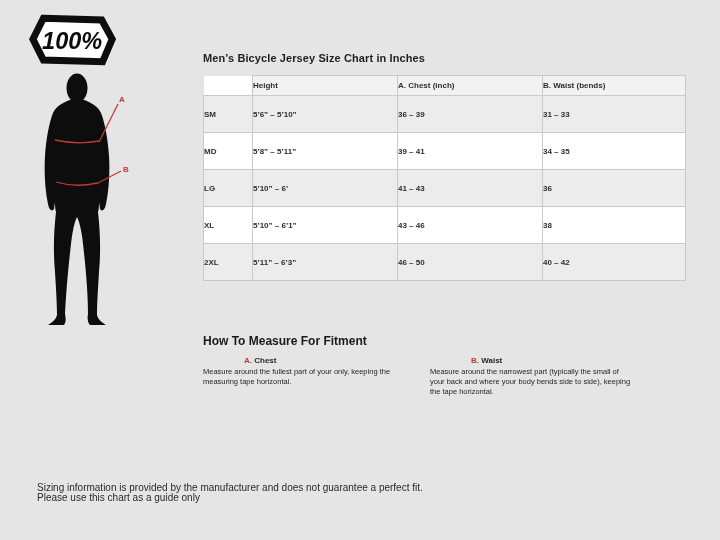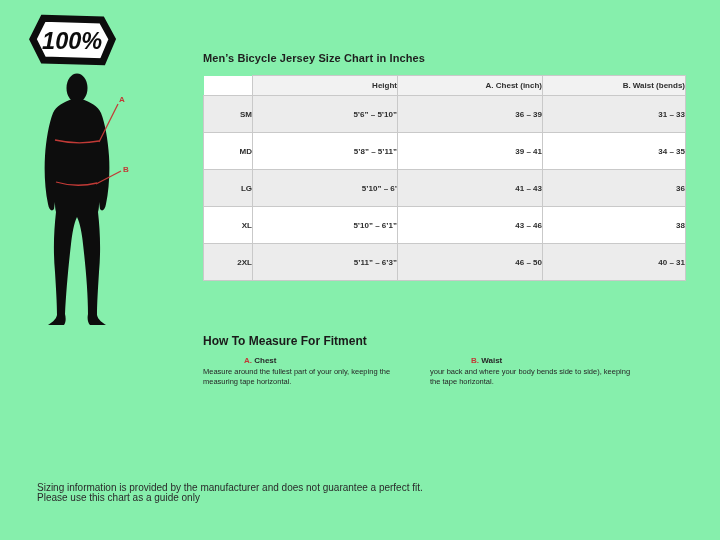--- a/index.html
+++ b/index.html
@@ -1,32 +1,32 @@
 <!DOCTYPE html>
 <html><head>
 <meta charset="utf-8">
 <style>
   html,body{margin:0;padding:0;background:#fff;}
   .stage{
-    position:relative;width:720px;height:540px;background:#86efac;
+    position:relative;width:720px;height:540px;background:#e5e5e5;
     font-family:"Liberation Sans",sans-serif;color:#1c1c1c;overflow:hidden;
   }
   
   .logo{position:absolute;left:29px;top:13px;width:88px;height:54px;}
   
   .figure{position:absolute;left:40px;top:72px;width:100px;height:256px;}
   
   .title{position:absolute;left:203px;top:52px;font-size:11px;font-weight:700;color:#1f1f1f;letter-spacing:.1px;}
   
   .size-table{
     position:absolute;left:203px;top:75px;width:482px;
     border-collapse:collapse;table-layout:fixed;
   }
   .size-table th,.size-table td{
-    border:1px solid #c9c9c9;font-size:8px;text-align:right;vertical-align:middle;
+    border:1px solid #c9c9c9;font-size:8px;text-align:left;vertical-align:middle;
     padding:0;color:#2e2e2e;
   }
   .size-table thead th{background:#f2f2f2;font-weight:700;height:19px;}
   .size-table thead th.blank{border:none;background:#ffffff;}
   .size-table tbody td{height:36px;background:#ffffff;font-weight:700;}
   .size-table tbody tr.alt td{background:#ececec;}
   
   .measure-heading{position:absolute;left:203px;top:334px;font-size:12px;font-weight:700;color:#1a1a1a;}
   .measure-col{position:absolute;top:356px;font-size:7.5px;line-height:10px;color:#262626;}
   .measure-col .m-head{font-weight:700;font-size:8px;margin-bottom:1px;margin-left:41px;}
@@ -126,41 +126,42 @@
       <tr>
         <td>XL</td>
         <td>5’10” – 6’1”</td>
         <td>43 – 46</td>
         <td>38</td>
       </tr>
       <tr class="alt">
         <td>2XL</td>
         <td>5’11” – 6’3”</td>
         <td>46 – 50</td>
-        <td>40 – 31</td>
+        <td>40 – 42</td>
       </tr>
     </tbody>
   </table>
 
   <div class="measure-heading">How To Measure For Fitment</div>
 
   <div class="measure-col chest-col">
     <div class="m-head">
       <span class="marker">A.</span>
       <span>Chest</span>
     </div>
     <div>Measure around the fullest part of your only, keeping the</div>
     <div>measuring tape horizontal.</div>
   </div>
 
   <div class="measure-col waist-col">
     <div class="m-head">
       <span class="marker">B.</span>
       <span>Waist</span>
     </div>
+    <div>Measure around the narrowest part (typically the small of</div>
     <div>your back and where your body bends side to side), keeping</div>
     <div>the tape horizontal.</div>
   </div>
 
   <div class="footer">
     <div>Sizing information is provided by the manufacturer and does not guarantee a perfect fit.</div>
     <div>Please use this chart as a guide only</div>
   </div>
 
 </div>

